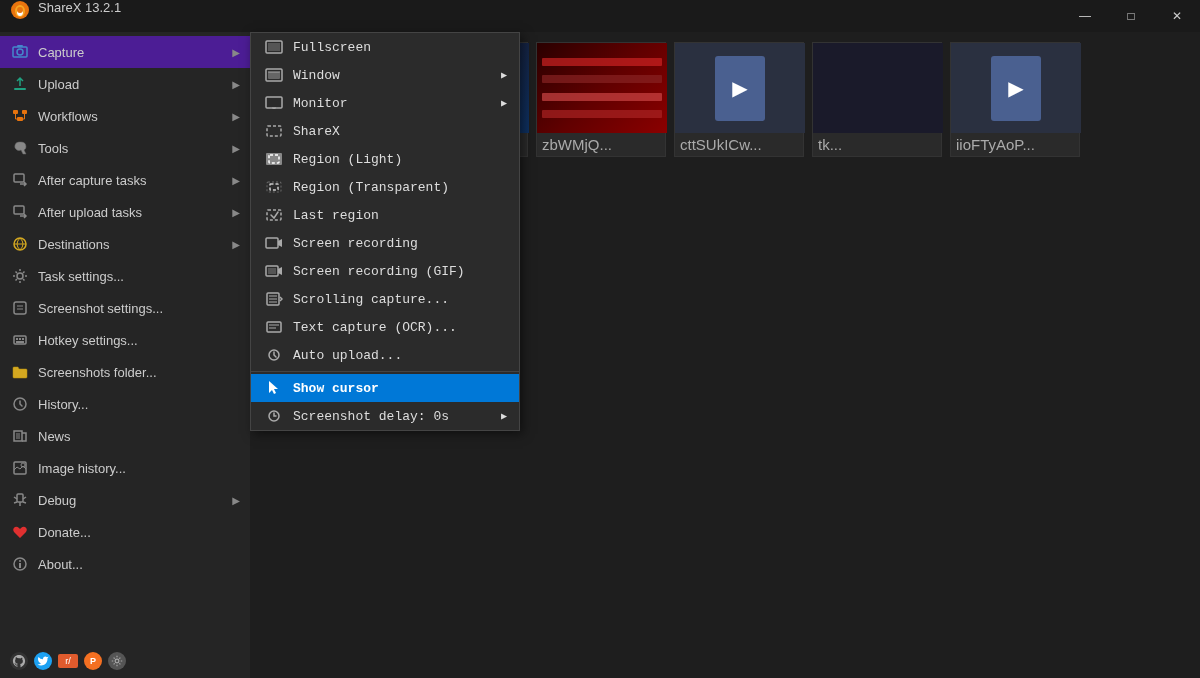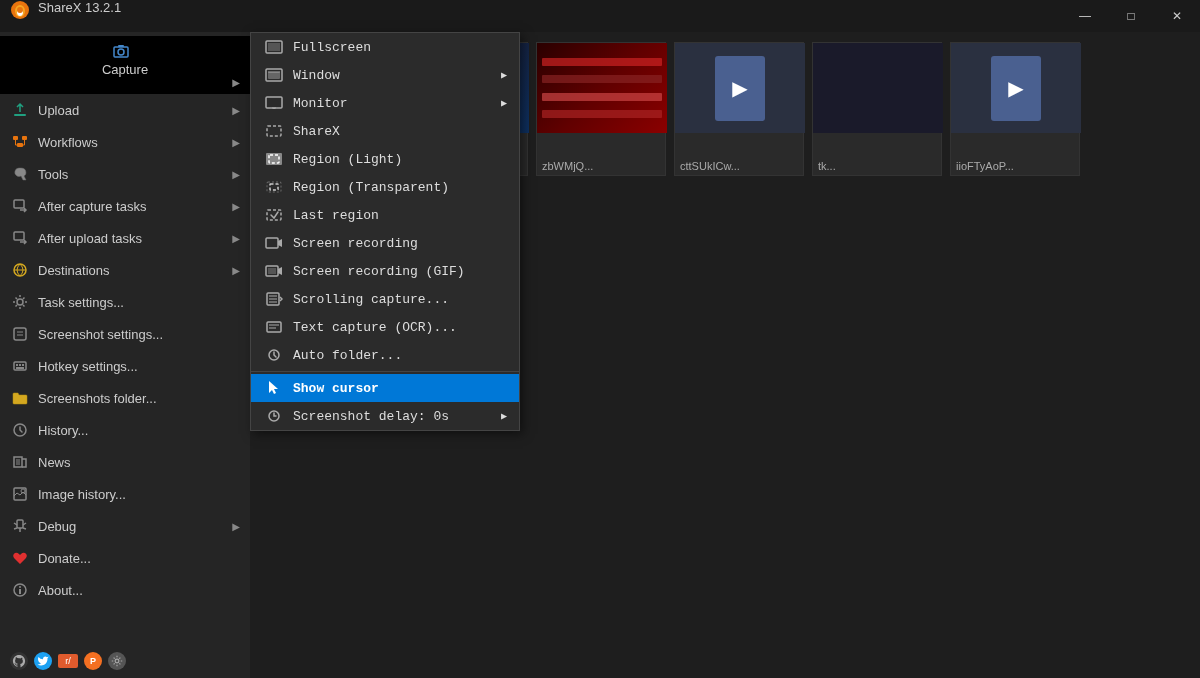--- a/index.html
+++ b/index.html
@@ -69,21 +69,21 @@
     }
     .sidebar-item {
       display: flex;
       align-items: center;
       padding: 6px 10px;
       cursor: pointer;
       color: #ccc;
       font-size: 13px;
       position: relative;
     }
-    .sidebar-item.active { background: #000000; flex-direction: column; }
+    .sidebar-item.active { background: #4c1d95; }
     .sidebar-item .item-icon {
       width: 20px;
       height: 20px;
       margin-right: 8px;
       display: flex;
       align-items: center;
       justify-content: center;
       flex-shrink: 0;
     }
     .sidebar-item .arrow {
@@ -172,26 +172,25 @@
       height: 90px;
       background: #333;
       display: flex;
       align-items: center;
       justify-content: center;
       overflow: hidden;
       position: relative;
     }
     .grid-item-label {
       padding: 3px 5px;
-      font-size: 11px;
+      font-size: 15px;
       color: #aaa;
       white-space: nowrap;
       overflow: hidden;
       text-overflow: ellipsis;
-      margin-top: 24px;
     }
     .thumb-video-dark {
       width: 100%;
       height: 100%;
       background: linear-gradient(135deg, #1a1a2e 0%, #16213e 50%, #0f3460 100%);
       display: flex;
       align-items: center;
       justify-content: center;
     }
   </style>
@@ -558,21 +557,21 @@
       <span>Text capture (OCR)...</span>
     </div>
 
     <div class="menu-item">
       <div class="menu-icon">
         <svg width="18" height="14" viewBox="0 0 18 14" fill="none">
           <circle cx="9" cy="7" r="5" stroke="#aaa" stroke-width="1.5"></circle>
           <path d="M9 4 L9 7 L11 9" stroke="#aaa" stroke-width="1.5" stroke-linecap="round"></path>
         </svg>
       </div>
-      <span>Auto folder...</span>
+      <span>Auto upload...</span>
     </div>
 
     <div style="height:1px; background:#444; margin:2px 0;"></div>
 
     <div class="menu-item highlighted">
       <div class="menu-icon">
         <svg width="14" height="16" viewBox="0 0 14 16" fill="white">
           <path d="M2 1 L2 13 L5 10 L7 14 L9 13 L7 9 L11 9 Z"></path>
         </svg>
       </div>

